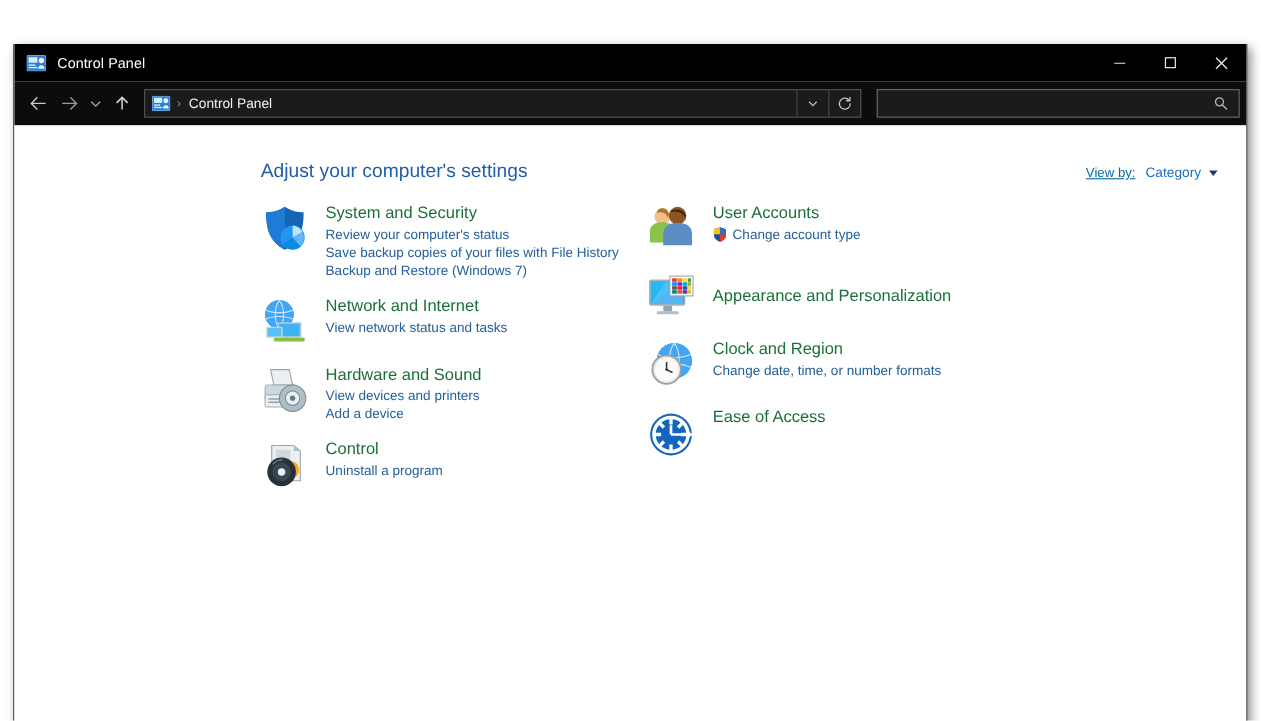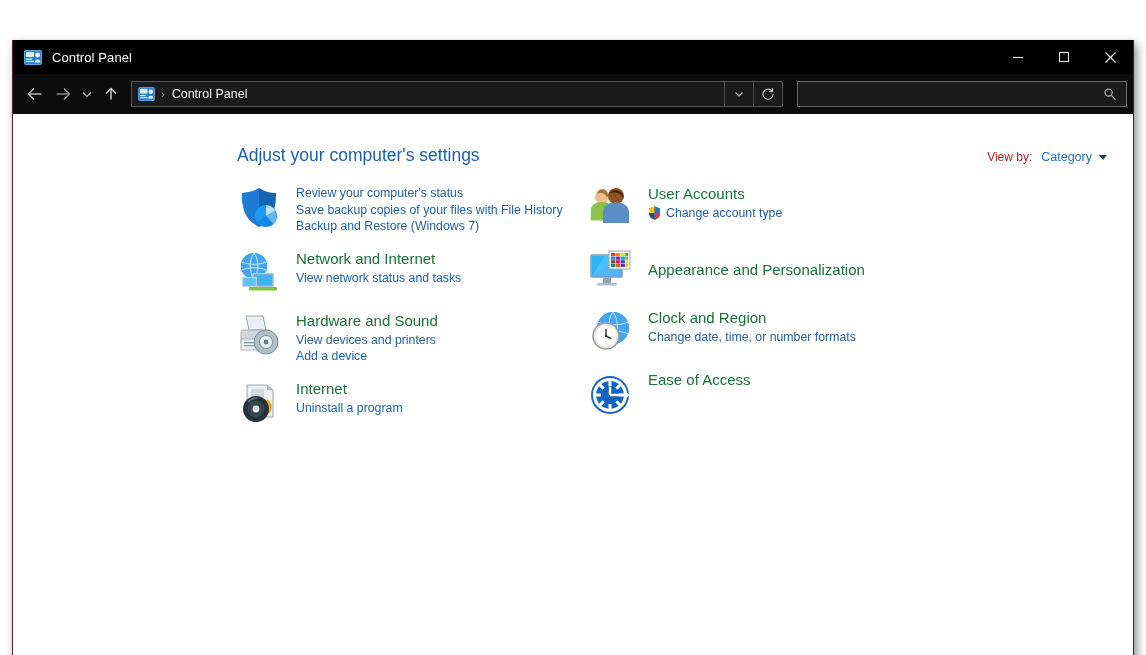--- a/index.html
+++ b/index.html
@@ -184,23 +184,24 @@
     color: #1f5faa;
     font-size: 17.5px;
     white-space: nowrap;
   }
   .viewby {
     display: flex;
     align-items: center;
     white-space: nowrap;
   }
   .viewby-label {
-    color: #b91c1c;
+    color: #0369a1;
     font-size: 12px;
     margin-right: 9px;
+    text-decoration: underline;
   }
   .viewby-value {
     color: #1f6fc4;
     font-size: 12.5px;
     text-align: center;
   }
   .viewby-caret {
     margin-left: 7px;
     display: inline-block;
     width: 0; height: 0;
@@ -430,20 +431,21 @@
               <svg width="48" height="48" viewBox="0 0 48 48">
                 <path d="M24 4C18 8 12 9 7 9c0 14 2 26 17 34 15-8 17-20 17-34-5 0-11-1-17-5z" fill="#1565b5"></path>
                 <path d="M24 4C18 8 12 9 7 9c0 14 2 26 17 34z" fill="#1e7bd6"></path>
                 <circle cx="31" cy="32" r="11" fill="#2196f3"></circle>
                 <path d="M31 32 L31 21 A11 11 0 0 1 40 27 Z" fill="#bde0fb"></path>
                 <path d="M31 32 L40 27 A11 11 0 0 1 38 40 Z" fill="#64b5f6"></path>
                 <path d="M31 32 L38 40 A11 11 0 0 1 22 38 Z" fill="#0d8adc"></path>
               </svg>
             </span>
             <div class="cat-body">
+              <div class="cat-title">System and Security</div>
               <div class="cat-links">
                 <span class="cat-link">Review your computer's status</span>
                 <span class="cat-link">Save backup copies of your files with File History</span>
                 <span class="cat-link">Backup and Restore (Windows 7)</span>
               </div>
             </div>
           </div>
 
           <div class="category">
             <span class="cat-icon">
@@ -495,21 +497,21 @@
                 <path d="M32 6l6 5h-6z" fill="#b0bec5"></path>
                 <rect x="16" y="10" width="13" height="9" fill="#cfd8dc"></rect>
                 <circle cx="29" cy="28" r="8" fill="#f5a623"></circle>
                 <circle cx="21" cy="30" r="13" fill="#263238"></circle>
                 <circle cx="21" cy="30" r="8.5" fill="#37474f"></circle>
                 <circle cx="21" cy="30" r="3.4" fill="#eceff1"></circle>
                 <path d="M13 23a13 13 0 0 1 9-4" stroke="#607d8b" stroke-width="1.4" fill="none"></path>
               </svg>
             </span>
             <div class="cat-body">
-              <div class="cat-title">Internet</div>
+              <div class="cat-title">Control</div>
               <div class="cat-links">
                 <span class="cat-link">Uninstall a program</span>
               </div>
             </div>
           </div>
 
         </div>
 
         <div class="col col-right">
 

